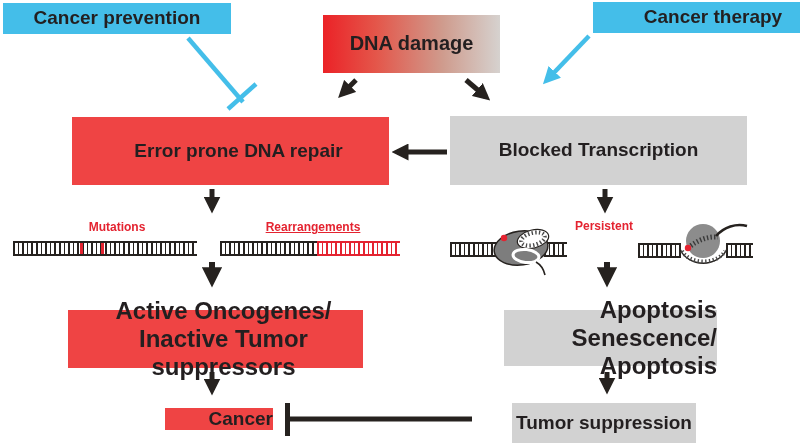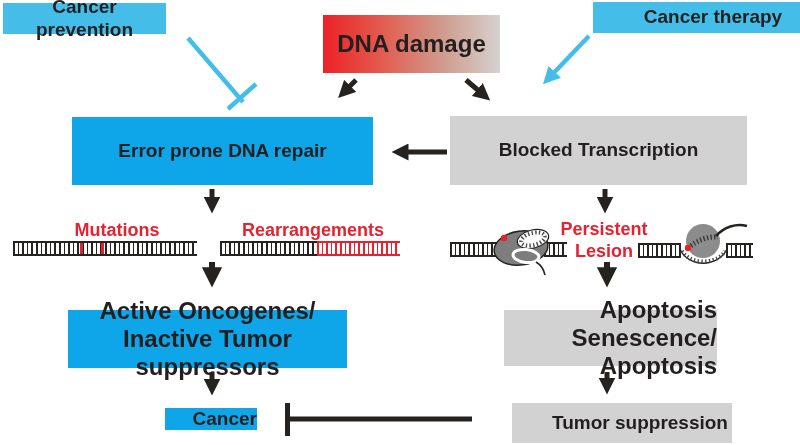--- a/index.html
+++ b/index.html
@@ -6,47 +6,47 @@
   body{
     width:800px;height:445px;position:relative;overflow:hidden;
     background:#ffffff;
     font-family:"Liberation Sans","DejaVu Sans",sans-serif;
   }
   .box{
     position:absolute;display:flex;align-items:center;justify-content:center;
     font-weight:bold;color:#231f20;text-align:center;line-height:1.18;
   }
   .cyan{background:#44bee9;}
-  .pink{background:#0ea5e9;}
+  .pink{background:#ef4444;padding-left:16px;}
   .grayb{background:#d2d2d2;text-align:right;}
   .grad{background:linear-gradient(90deg,#eb2227 0%,#e4564a 30%,#cf9c8e 68%,#d6d2cf 100%);}
   .fs19{font-size:19px;}
   .fs18{font-size:24px;}
-  .fs20{font-size:24px;}
+  .fs20{font-size:20px;}
   .lines span{display:block;}
   .redlabel{
-    position:absolute;font-weight:bold;color:#e42330;font-size:18px;
+    position:absolute;font-weight:bold;color:#e42330;font-size:12px;
     text-align:center;line-height:1.2;
   }
   .ladder{
     position:absolute;height:11px;box-sizing:content-box;
     border-top:2px solid #26221f;border-bottom:2px solid #26221f;
     background:repeating-linear-gradient(90deg,#26221f 0,#26221f 1.6px,transparent 1.6px,transparent 4.6px);
   }
   .ladder.redl{
     border-top-color:#e42330;border-bottom-color:#e42330;
     background:repeating-linear-gradient(90deg,#e42330 0,#e42330 1.6px,transparent 1.6px,transparent 4.6px);
   }
   .rung-red{position:absolute;top:0;bottom:0;width:3px;background:#e42330;}
   svg.overlay{position:absolute;left:0;top:0;}
 </style>
 </head>
 <body>
 
-<div class="box cyan fs19" style="left:3px;top:3px;width:163px;height:31px;">
+<div class="box cyan fs19" style="left:3px;top:3px;width:228px;height:31px;">
   <span>Cancer prevention</span>
 </div>
 
 <div class="box grad fs20" style="left:323px;top:15px;width:177px;height:58px;">
   <span>DNA damage</span>
 </div>
 
 <div class="box cyan fs19" style="left:593px;top:2px;width:240px;height:31px;">
   <span>Cancer therapy</span>
 </div>
@@ -72,29 +72,28 @@
   <span>Cancer</span>
 </div>
 
 <div class="box grayb fs18" style="left:504px;top:310px;width:213px;height:56px;">
   <div class="lines">
     <span>Apoptosis Senescence/</span>
     <span>Apoptosis</span>
   </div>
 </div>
 
-<div class="box grayb fs19" style="left:512px;top:403px;width:184px;height:40px;padding-left:36px;">
+<div class="box grayb fs19" style="left:512px;top:403px;width:184px;height:40px;">
   <span>Tumor suppression</span>
 </div>
 
 <div class="redlabel" style="left:57px;top:220px;width:120px;">Mutations</div>
-<div class="redlabel" style="left:233px;top:220px;width:160px;">Rearrangements</div>
+<div class="redlabel" style="left:233px;top:220px;width:160px;text-decoration:underline;">Rearrangements</div>
 <div class="redlabel" style="left:544px;top:219px;width:120px;">
   <span style="display:block">Persistent</span>
-  <span style="display:block">Lesion</span>
 </div>
 
 <div class="ladder" style="left:13px;top:241px;width:184px;">
   <div class="rung-red" style="left:67px;"></div>
   <div class="rung-red" style="left:88px;"></div>
 </div>
 <div class="ladder" style="left:220px;top:241px;width:97px;"></div>
 <div class="ladder redl" style="left:317px;top:241px;width:83px;"></div>
 
 <div class="ladder" style="left:450px;top:242px;width:48px;"></div>

